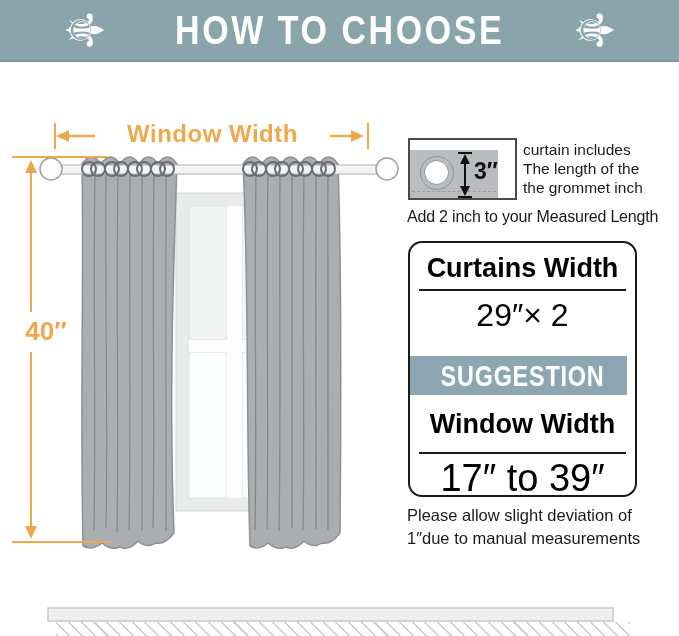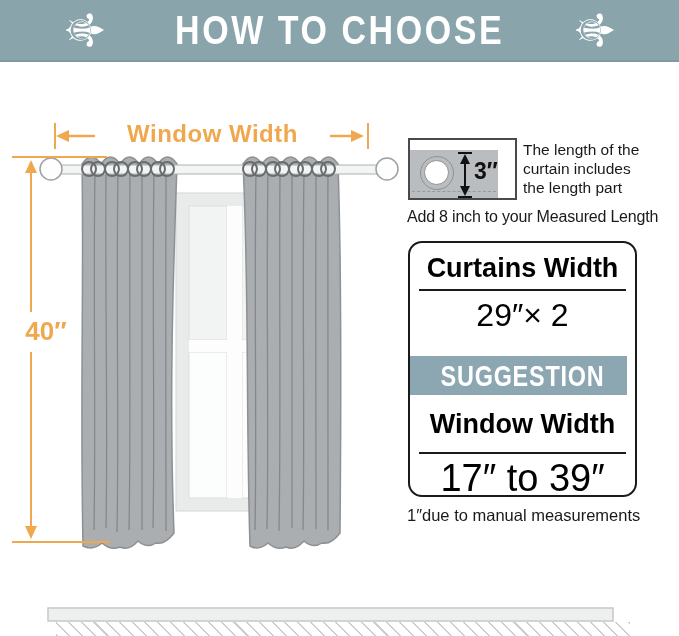--- a/index.html
+++ b/index.html
@@ -201,35 +201,36 @@
           <line x1="2" y1="46" x2="16" y2="46" stroke-width="2"></line>
           <line x1="9" y1="6" x2="9" y2="42" stroke-width="2"></line>
           <polygon points="9,3 4,13 14,13" stroke="none"></polygon>
           <polygon points="9,45 4,35 14,35" stroke="none"></polygon>
         </g>
       </svg>
       <span class="grommet-depth">3″</span>
     </div>
   </div>
   <div class="grommet-desc">
+    <div>curtain includes</div>
     <div>The length of the</div>
-    <div>curtain includes</div>
-    <div>the length part</div>
-  </div>
-  <div class="add-note">Add 8 inch to your Measured Length</div>
+    <div>the grommet inch</div>
+  </div>
+  <div class="add-note">Add 2 inch to your Measured Length</div>
 
   <div class="size-table">
     <div class="row t-h1">Curtains Width</div>
     <div class="t-div t-div1"></div>
     <div class="row t-v1">29″× 2</div>
     <div class="row t-h2">Window Width</div>
     <div class="t-div t-div2"></div>
     <div class="row t-v2">17″ to 39″</div>
   </div>
   <div class="suggestion-band">
     <span>SUGGESTION</span>
   </div>
 
   <div class="footnote">
+    <div>Please allow slight deviation of</div>
     <div>1″due to manual measurements</div>
   </div>
 
 </div>
 
 </body></html>

